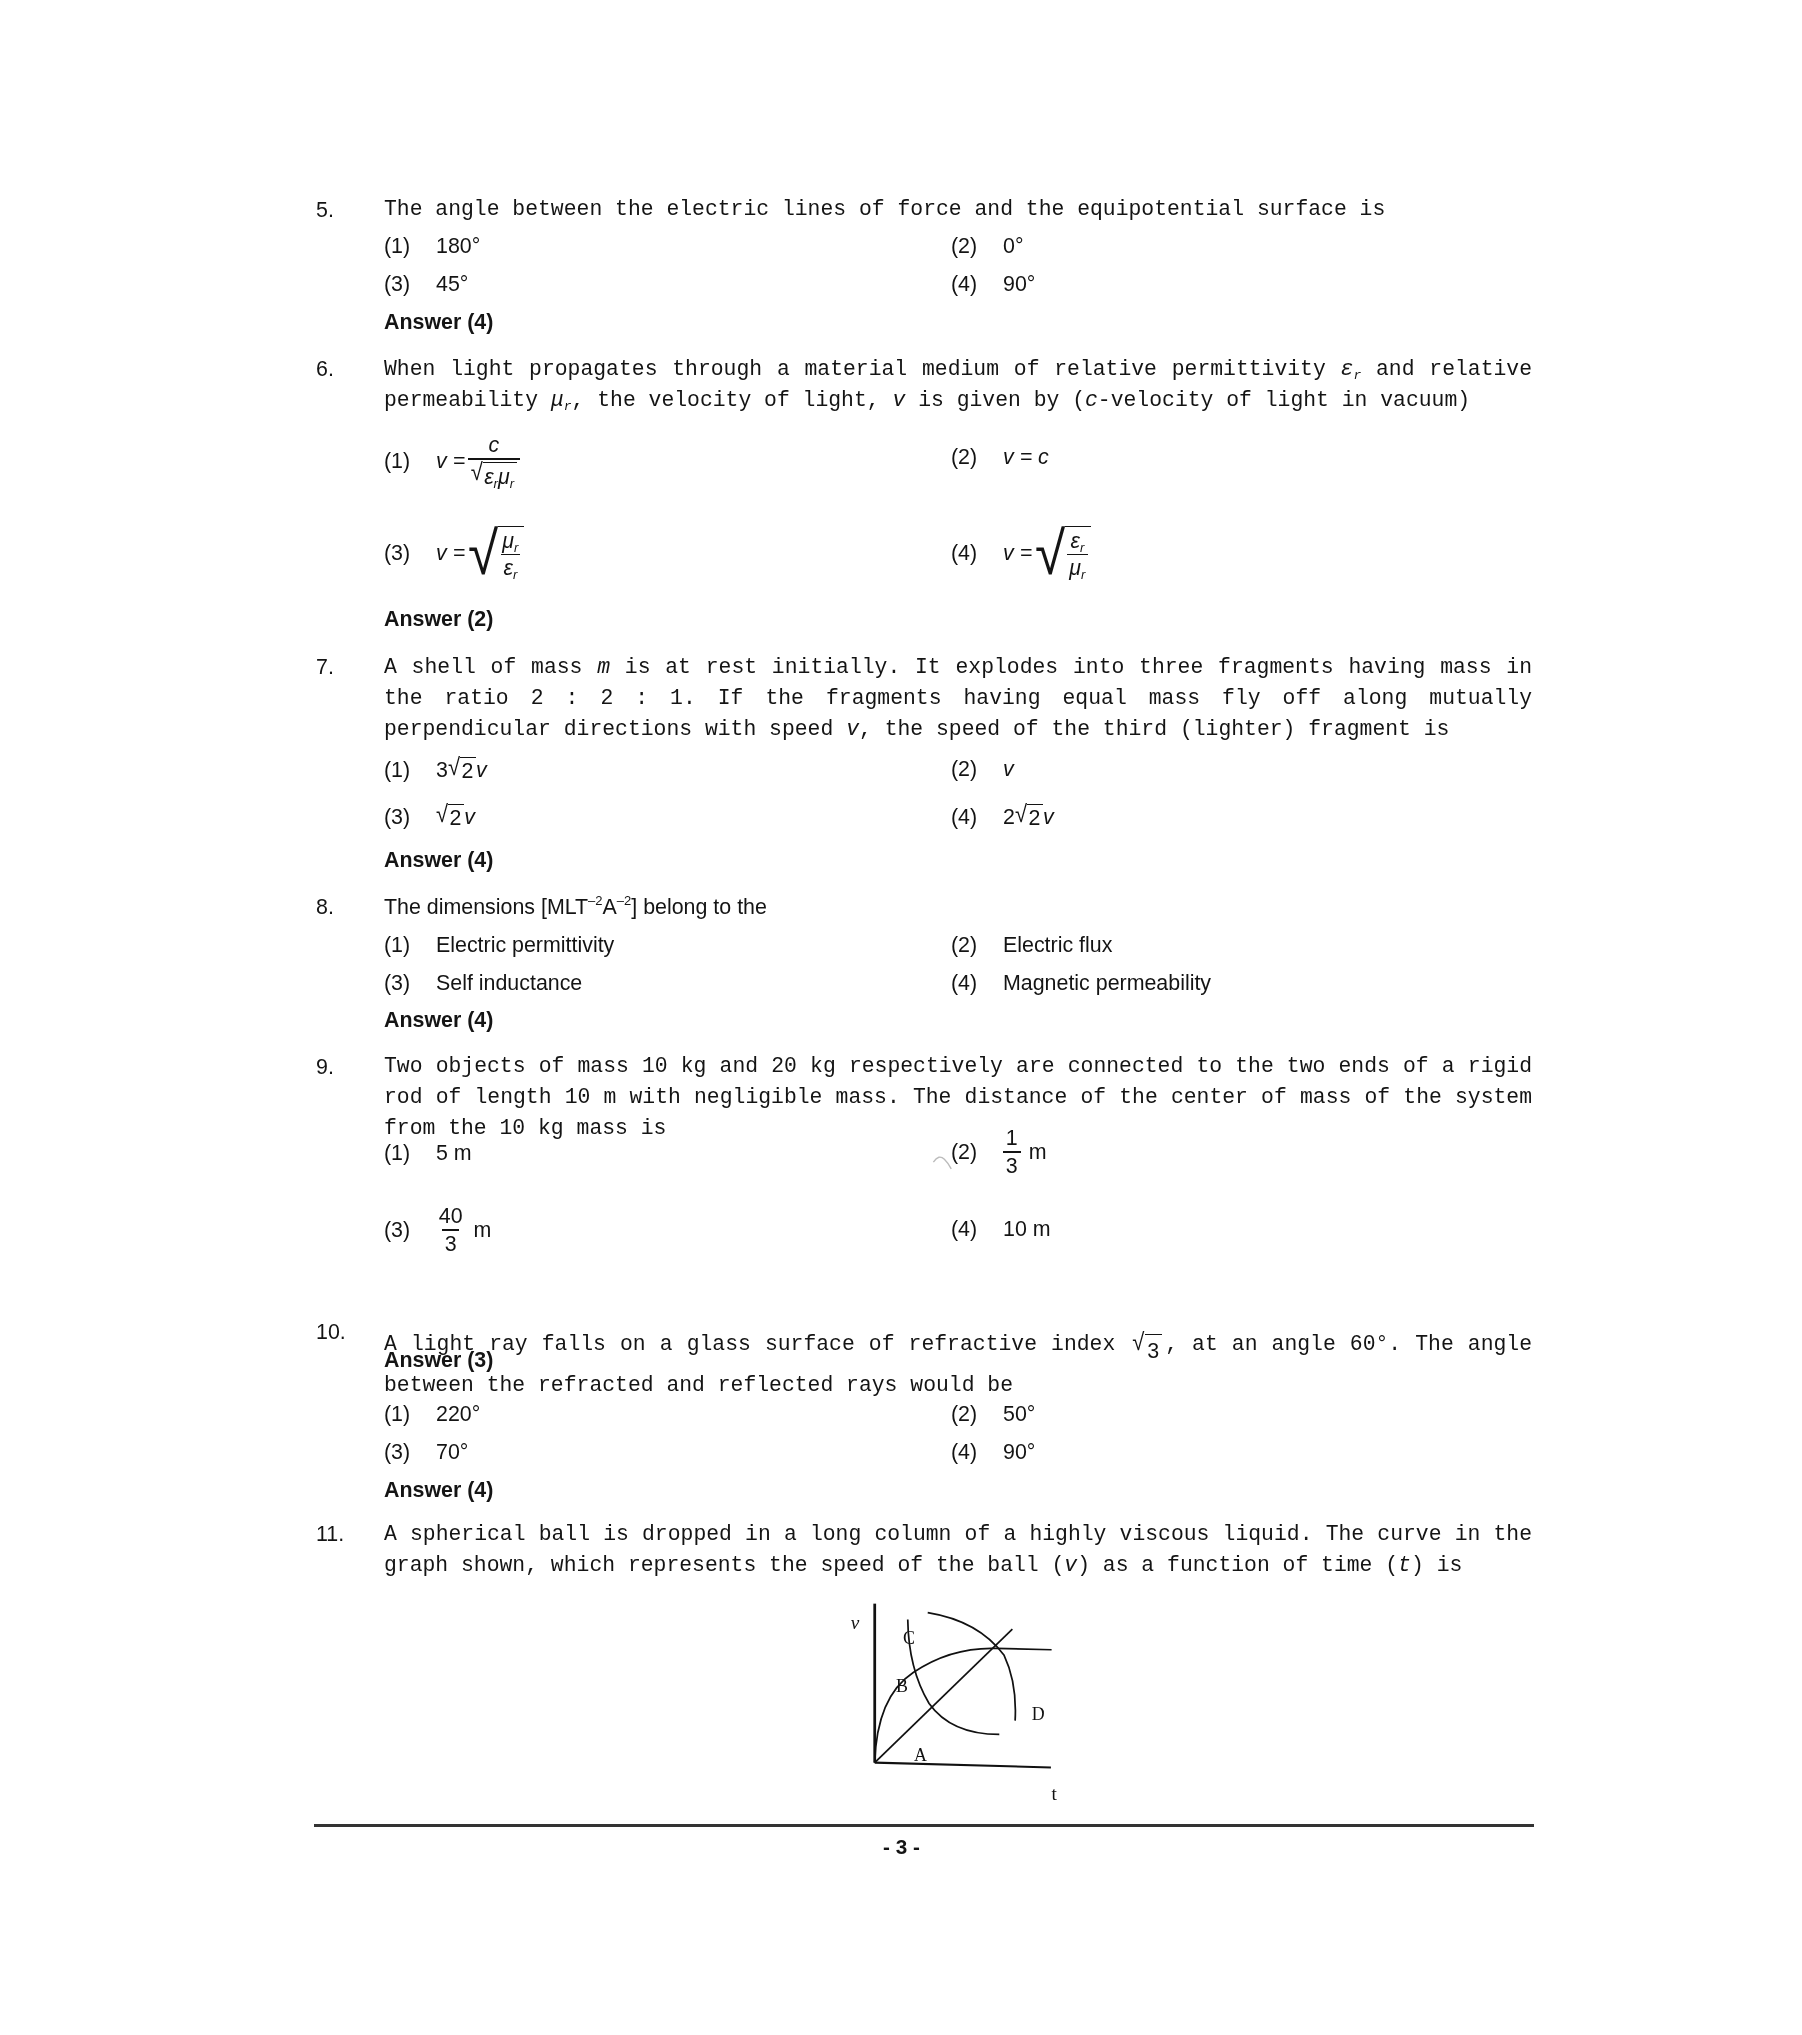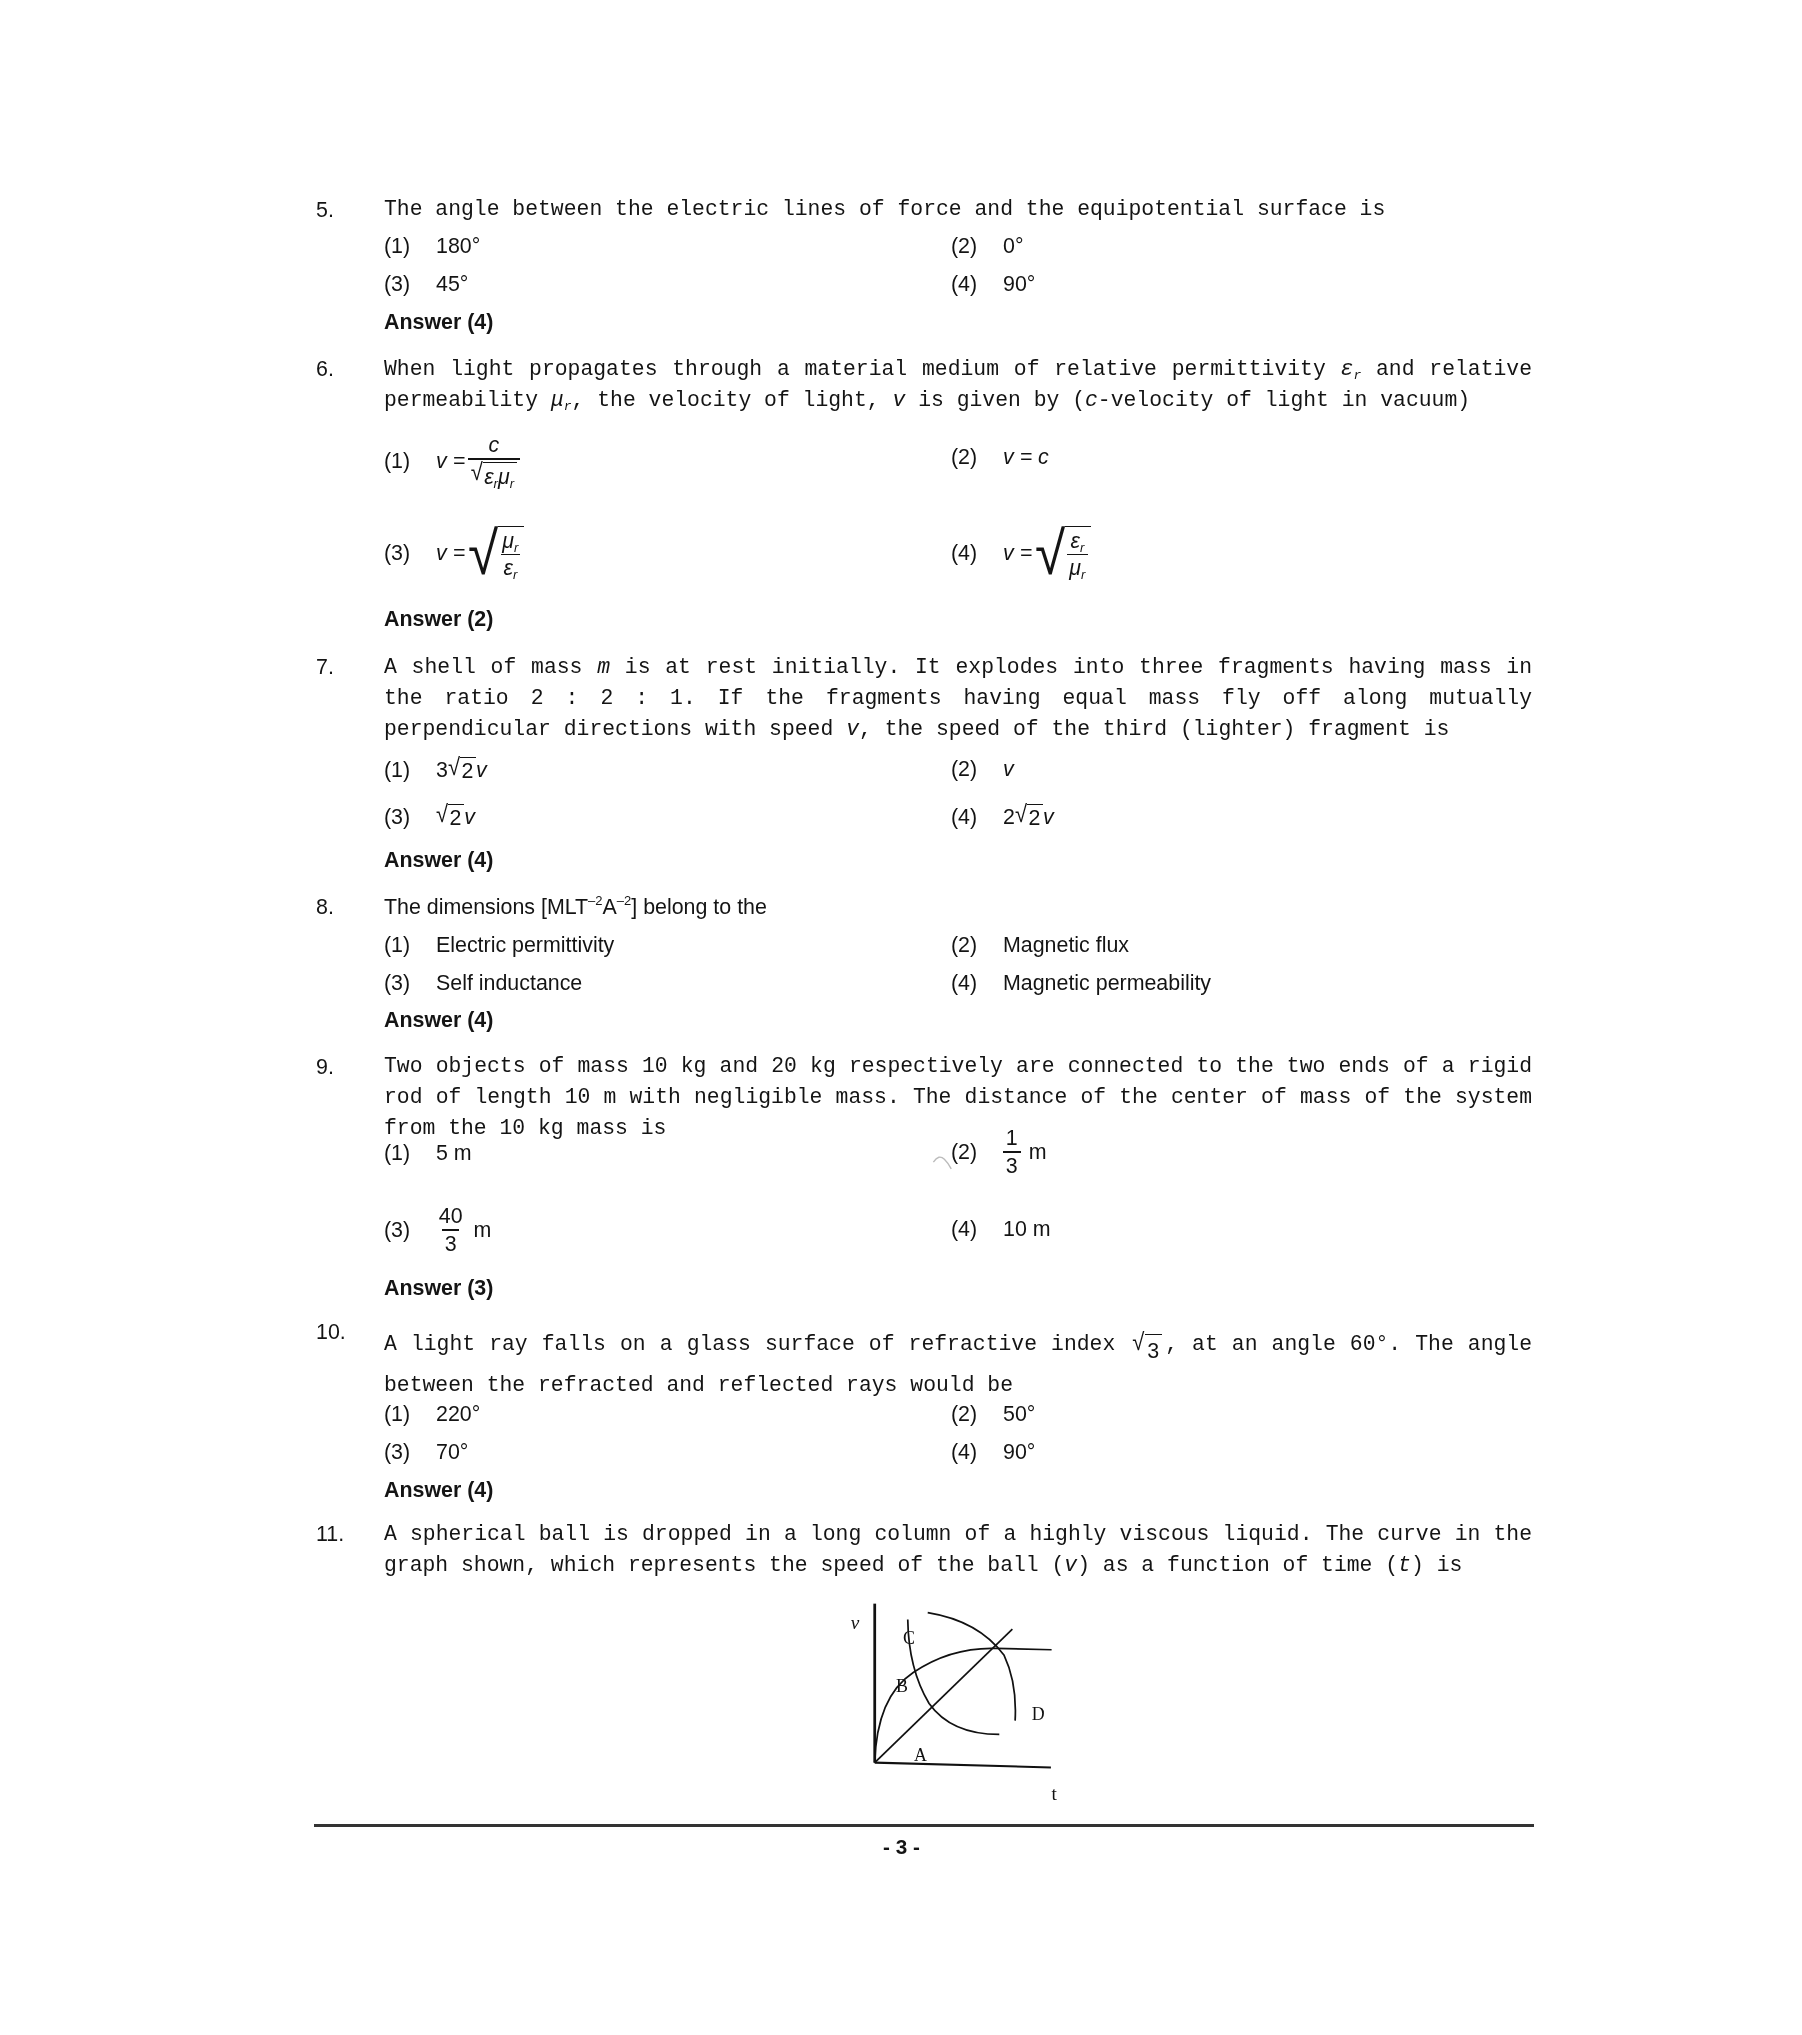--- a/index.html
+++ b/index.html
@@ -127,21 +127,21 @@
 <div class="ans" style="top:848px">Answer (4)</div>
 
 <div class="qnum" style="top:895px">8.</div>
 <div class="abs" style="left:384px; top:895px"><span>The dimensions [MLT</span><sup>–2</sup><span>A</span><sup>–2</sup><span>] belong to the</span></div>
 <div class="opt" style="left:384px; top:933px">
     <span class="lbl">(1)</span>
     <span>Electric permittivity</span>
   </div>
 <div class="opt" style="left:951px; top:933px">
     <span class="lbl">(2)</span>
-    <span>Magnetic flux</span>
+    <span>Electric flux</span>
   </div>
 <div class="opt" style="left:384px; top:971px">
     <span class="lbl">(3)</span>
     <span>Self inductance</span>
   </div>
 <div class="opt" style="left:951px; top:971px">
     <span class="lbl">(4)</span>
     <span>Magnetic permeability</span>
   </div>
 <div class="ans" style="top:1008px">Answer (4)</div>
@@ -165,21 +165,21 @@
     <span class="frac" style="margin-left:0">
       <span class="num">40</span>
       <span class="den">3</span>
     </span>
     <span style="margin-left:4.1px">m</span>
   </div>
 <div class="opt" style="left:951px; top:1217px">
     <span class="lbl">(4)</span>
     <span>10 m</span>
   </div>
-<div class="ans" style="top:1276px">Answer (3)</div>
+<div class="ans" style="top:1348px">Answer (3)</div>
 
 <svg class="abs" style="left:932px; top:1151px" width="22" height="20.7" viewBox="0 0 32 30">
     <path d="M2 16 Q10 4 18 12 Q24 18 28 26" stroke="#bbb" stroke-width="2" fill="none"></path>
   </svg>
 
 <div class="qnum" style="top:1320px">10.</div>
 <div class="qtext last-left" style="top:1328px; line-height:33px"><span>A light ray falls on a glass surface of refractive index </span><span class="sqrt sqrt-small" style="margin:0 2.8px">
       <span class="rad">√</span>
       <span class="body">3</span>
     </span><span>, at an angle 60°. The angle between the refracted and reflected rays would be</span></div>

